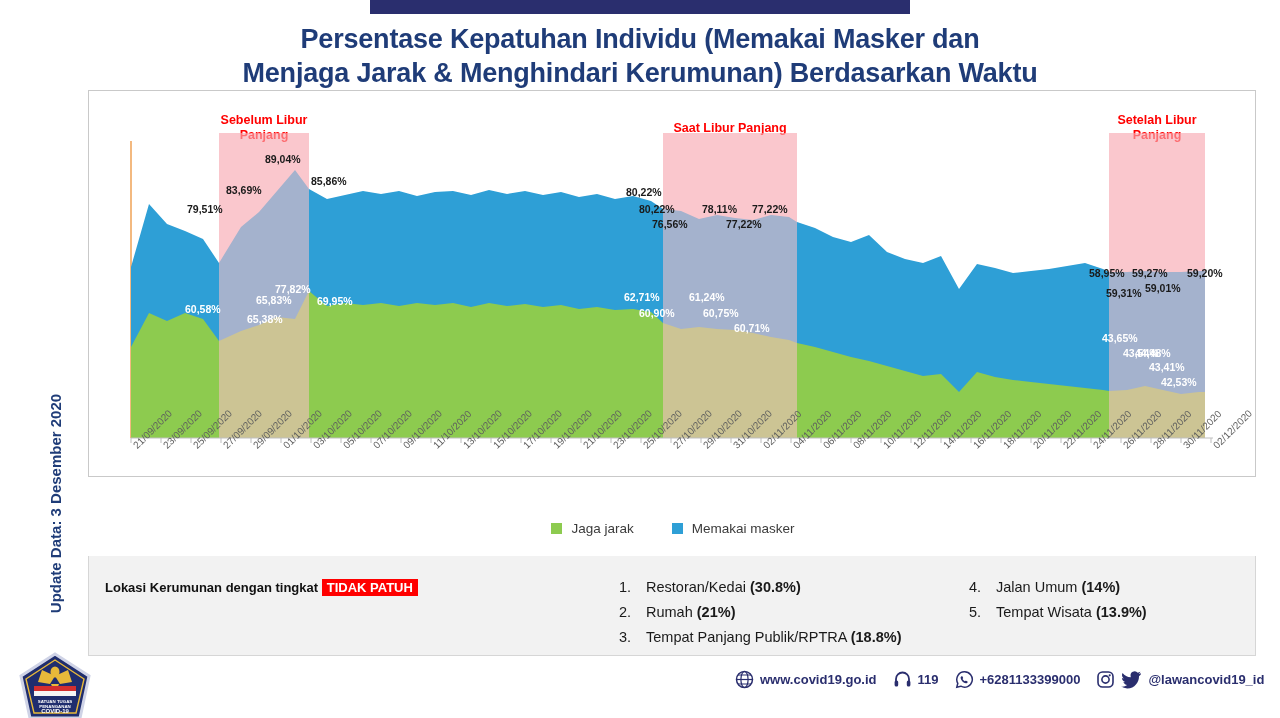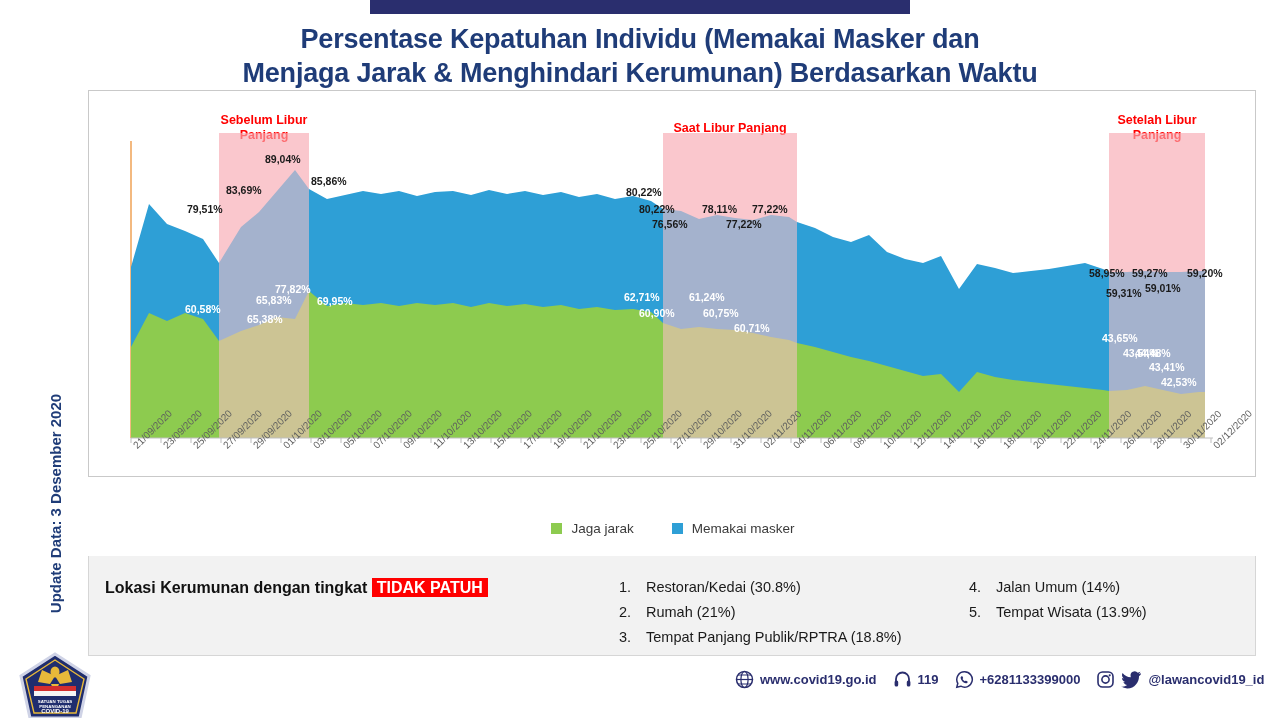--- a/index.html
+++ b/index.html
@@ -74,31 +74,31 @@
   .legend-item{display:flex;align-items:center;gap:9px;}
   .swatch{width:11px;height:11px;display:inline-block;}
   
   .info-panel{
     position:absolute;left:88px;top:556px;width:1168px;height:100px;
     background:#f2f2f2;border:1px solid #d6d6d6;border-top:none;
     box-sizing:border-box;
   }
   .info-left{
     position:absolute;left:16px;top:18px;width:500px;
-    font-size:16px;font-weight:bold;color:#111;line-height:27px;
+    font-size:13px;font-weight:bold;color:#111;line-height:27px;
   }
   .hl{background:#ff0000;color:#ffffff;padding:1px 5px;font-weight:bold;}
   .info-col{
     position:absolute;top:19px;font-size:14.5px;color:#1a1a1a;line-height:25px;
   }
   .info-col.c1{left:530px;width:400px;}
   .info-col.c2{left:880px;width:300px;}
   .li{display:flex;gap:9px;}
   .li .num{width:18px;flex:none;}
-  .li b{font-weight:normal;}
+  .li b{font-weight:bold;}
   
   .footer{
     position:absolute;left:0;top:660px;width:1280px;height:58px;
   }
   .logo{
     position:absolute;left:18px;top:-8px;width:74px;height:70px;
   }
   .contacts{
     position:absolute;left:735px;top:10px;
     display:flex;align-items:center;gap:16px;

